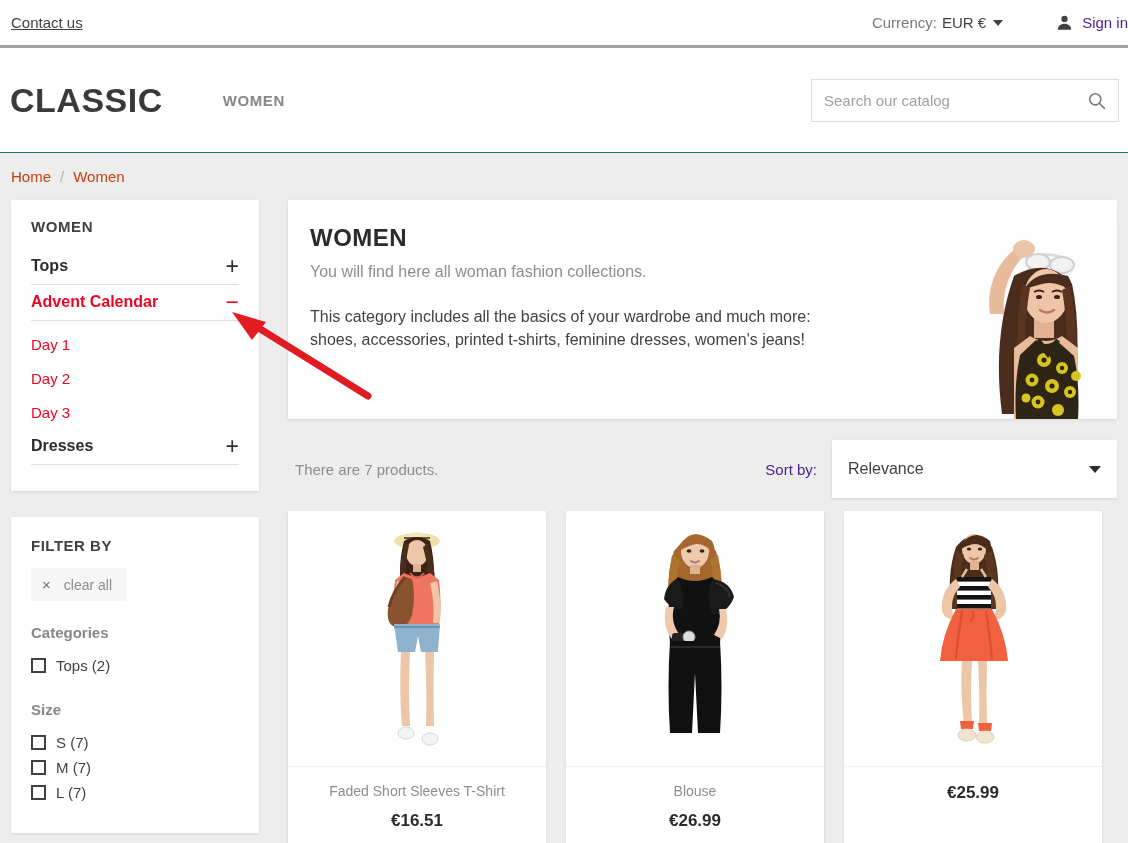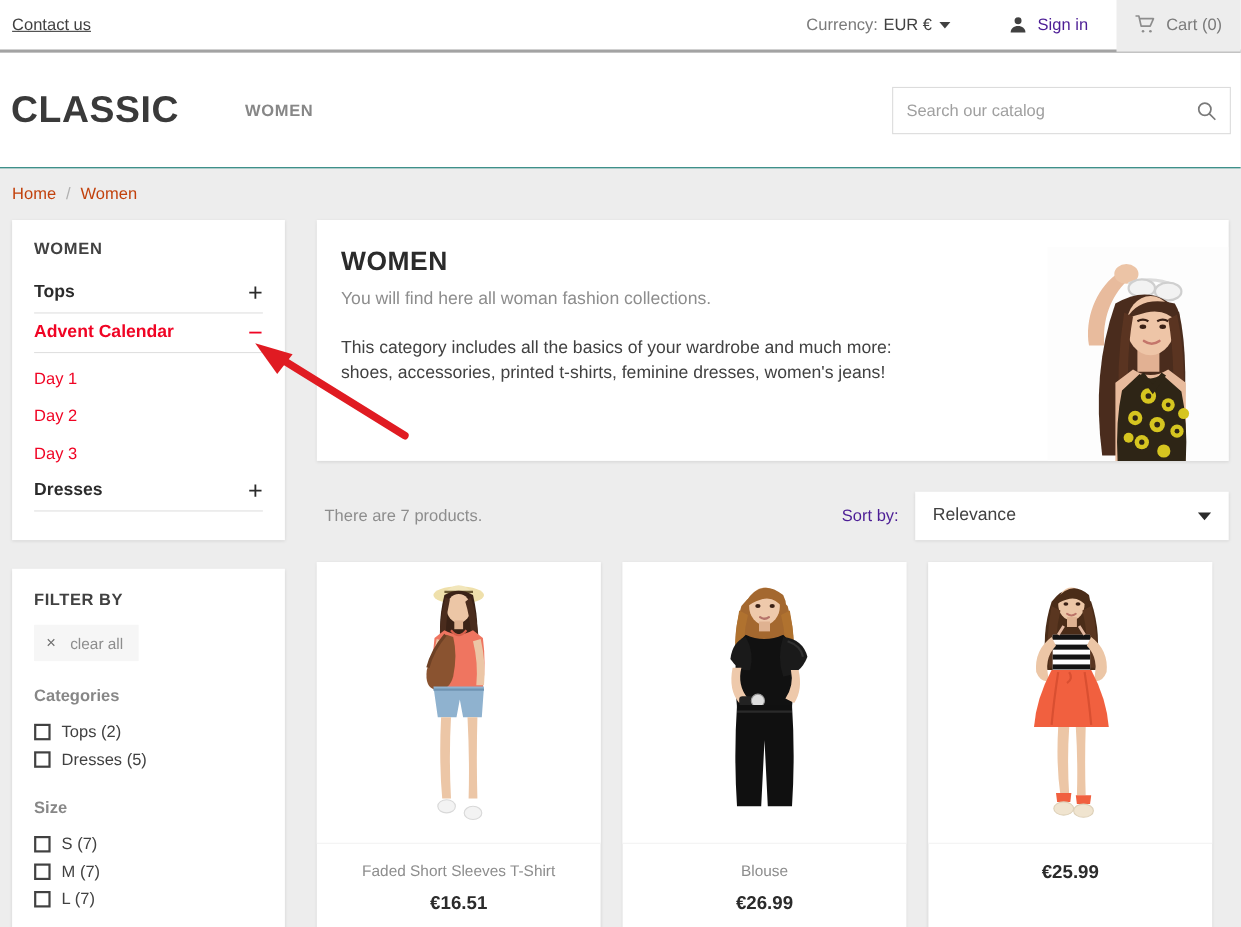--- a/index.html
+++ b/index.html
@@ -145,21 +145,21 @@
     overflow: hidden;
   }
 
   
   .sortbar {
     display: flex; align-items: center; margin-top: 27px; height: 46px;
   }
   .count { font-size: 15px; color: #8d8d8d; margin-left: 7px; }
   .sort-label { margin-left: auto; font-size: 15px; color: #4c1d95; margin-right: 15px; }
   .select {
-    width: 285px; height: 44px; background: #fff;
+    width: 285px; height: 58px; background: #fff;
     box-shadow: 0 1px 3px rgba(0,0,0,0.10);
     display: flex; align-items: center; padding: 0 16px;
     font-size: 16px; color: #414141;
   }
   .select .caret {
     margin-left: auto; width: 0; height: 0;
     border-left: 6px solid transparent; border-right: 6px solid transparent;
     border-top: 7px solid #2b2b2b;
   }
 
@@ -195,30 +195,20 @@
       <span class="caret-down"></span>
     </div>
     <div class="signin">
       <span>
         <svg width="19" height="19" viewBox="0 0 24 24" fill="#414141">
           <circle cx="12" cy="7.5" r="4"></circle>
           <path d="M3.5 21c0-4.7 3.8-7.5 8.5-7.5s8.5 2.8 8.5 7.5z"></path>
         </svg>
       </span>
       <span>Sign in</span>
-    </div>
-    <div class="cart">
-      <span>
-        <svg width="21" height="19" viewBox="0 0 24 24" fill="none" stroke="#8d8d8d" stroke-width="1.9">
-          <path d="M1 2h3.2l2.6 11.5h10.4L21 5H6" stroke-linecap="round" stroke-linejoin="round"></path>
-          <circle cx="9" cy="19.5" r="1.5" fill="#8d8d8d" stroke="none"></circle>
-          <circle cx="17.5" cy="19.5" r="1.5" fill="#8d8d8d" stroke="none"></circle>
-        </svg>
-      </span>
-      <span>Cart (0)</span>
     </div>
   </div>
 </div>
 
 <div class="header">
   <div class="logo">CLASSIC</div>
   <div class="nav-women">WOMEN</div>
   <div class="search-wrap">
     <input type="text" placeholder="Search our catalog" style="">
     <span>
@@ -270,24 +260,20 @@
 
       <div class="clear-all">
         <span class="clear-x">×</span>
         <span>clear all</span>
       </div>
 
       <div class="facet-title">Categories</div>
       <div class="facet-row">
         <span class="cbox"></span>
         <span>Tops (2)</span>
-      </div>
-      <div class="facet-row">
-        <span class="cbox"></span>
-        <span>Dresses (5)</span>
       </div>
 
       <div class="facet-title">Size</div>
       <div class="facet-row">
         <span class="cbox"></span>
         <span>S (7)</span>
       </div>
       <div class="facet-row">
         <span class="cbox"></span>
         <span>M (7)</span>

